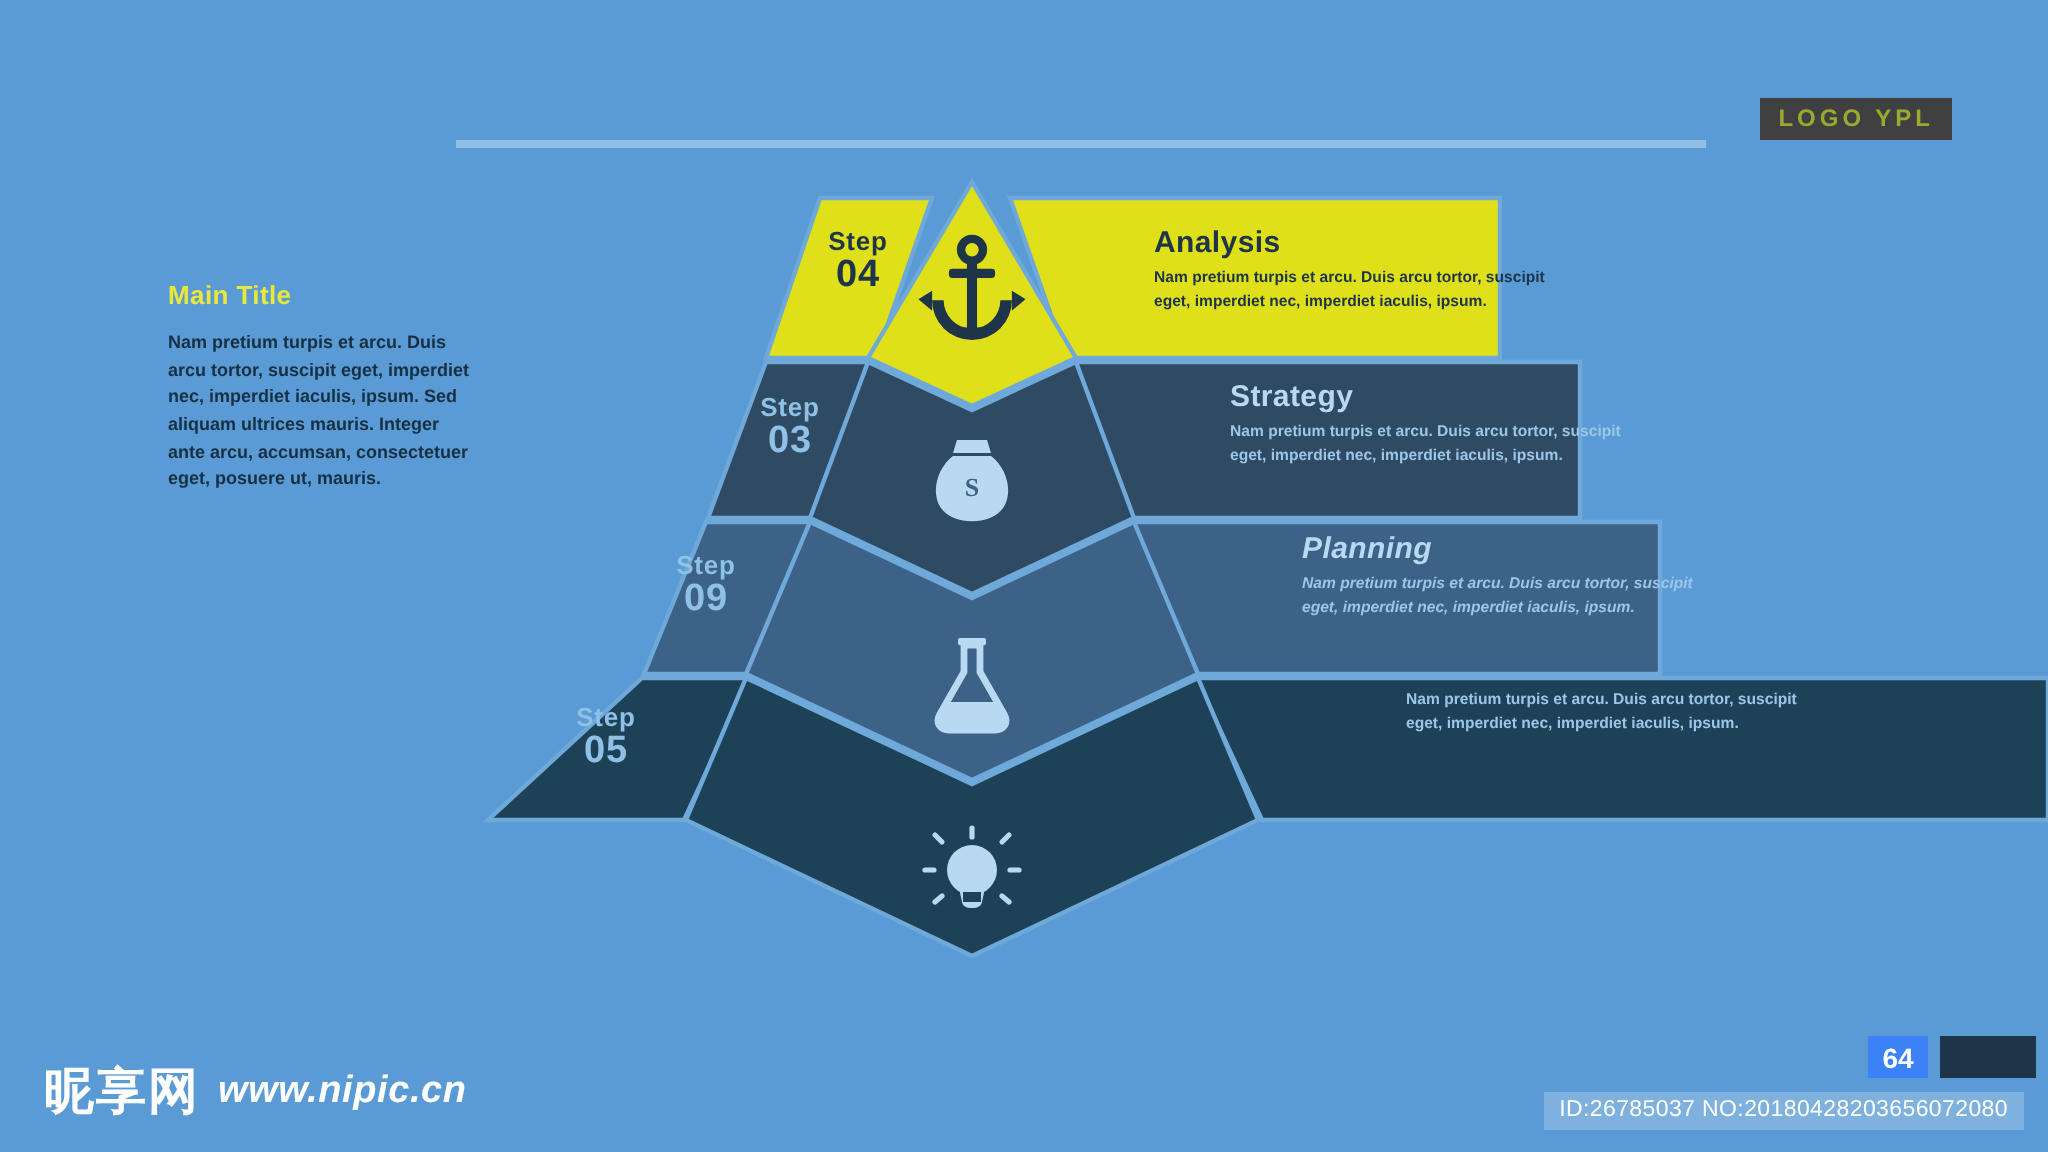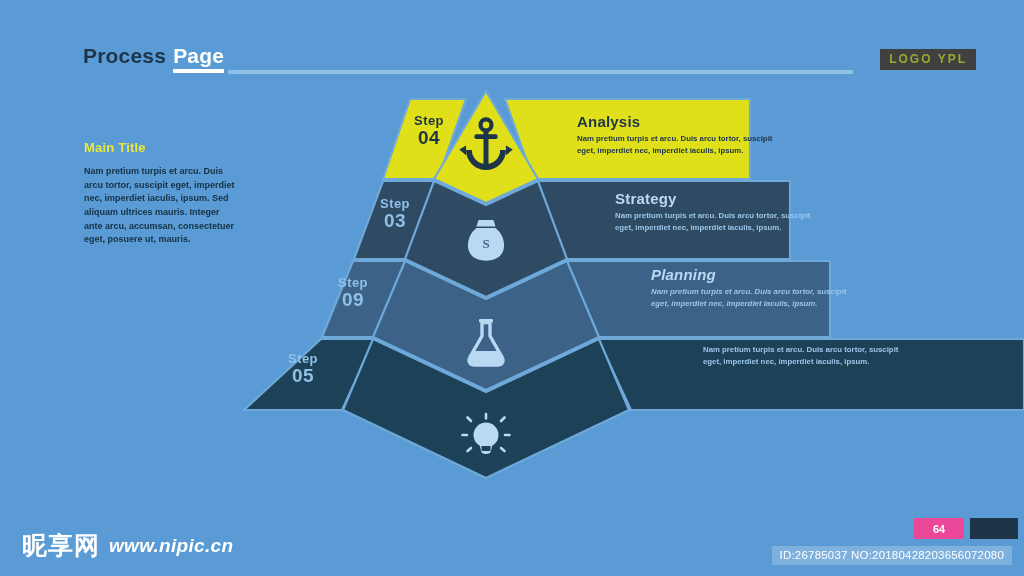--- a/index.html
+++ b/index.html
@@ -146,24 +146,24 @@
   .wm-url {
     font-size: 19px;
     font-style: italic;
     font-weight: bold;
     color: #ffffff;
     letter-spacing: 0.3px;
   }
   .page-badge {
     position: absolute;
     right: 60px; bottom: 37px;
-    width: 50px; height: 21px;
-    background: #ec4899;
-    color: #ffffff;
-    font-size: 11px;
+    width: 30px; height: 21px;
+    background: #3b82f6;
+    color: #ffffff;
+    font-size: 14px;
     font-weight: bold;
     display: flex;
     align-items: center;
     justify-content: center;
   }
   .badge-tail {
     position: absolute;
     right: 6px; bottom: 37px;
     width: 48px; height: 21px;
     background: #1d3449;
@@ -175,24 +175,20 @@
     color: #ffffff;
     font-size: 11.5px;
     padding: 3px 8px 4px 8px;
     letter-spacing: 0.2px;
   }
 </style>
 </head>
 <body>
 
 <div class="header">
-  <div class="title-wrap">
-    <span class="title-dark">Process</span>
-    <span class="title-light">Page</span>
-  </div>
   <div class="header-rule"></div>
   <div class="logo-box">LOGO YPL</div>
 </div>
 
 <div class="left-col">
   <div class="main-title">Main Title</div>
   <div class="main-body">Nam pretium turpis et arcu. Duis arcu tortor, suscipit eget, imperdiet nec, imperdiet iaculis, ipsum. Sed aliquam ultrices mauris. Integer ante arcu, accumsan, consectetuer eget, posuere ut, mauris.</div>
 </div>
 
 <div class="stage">

